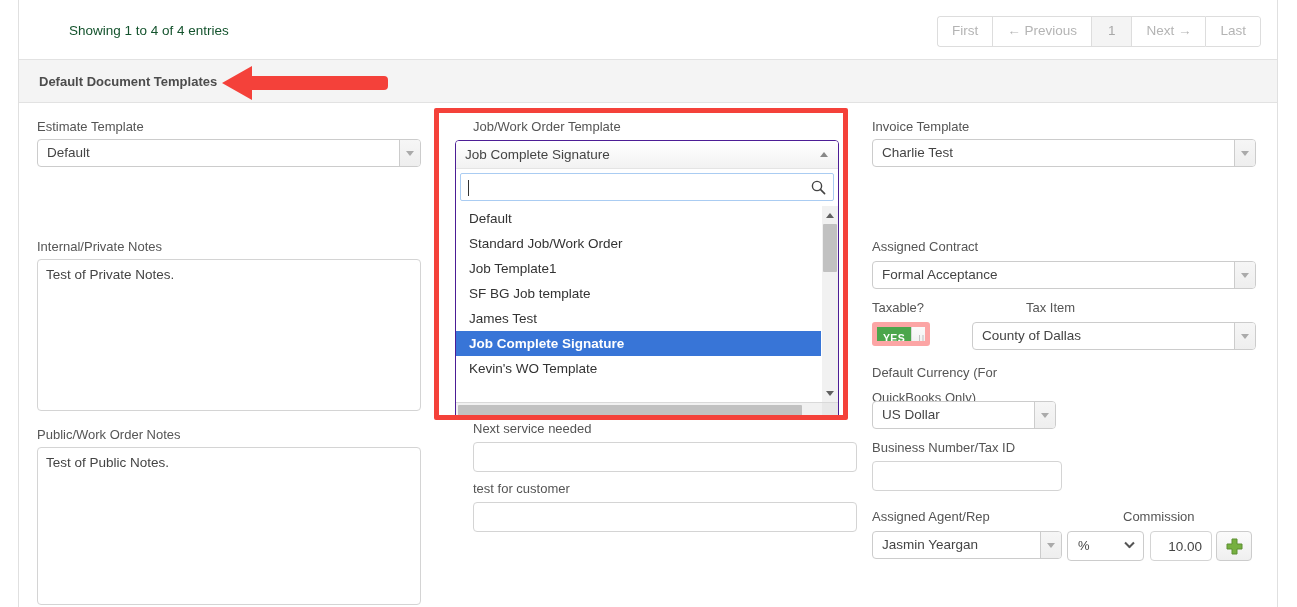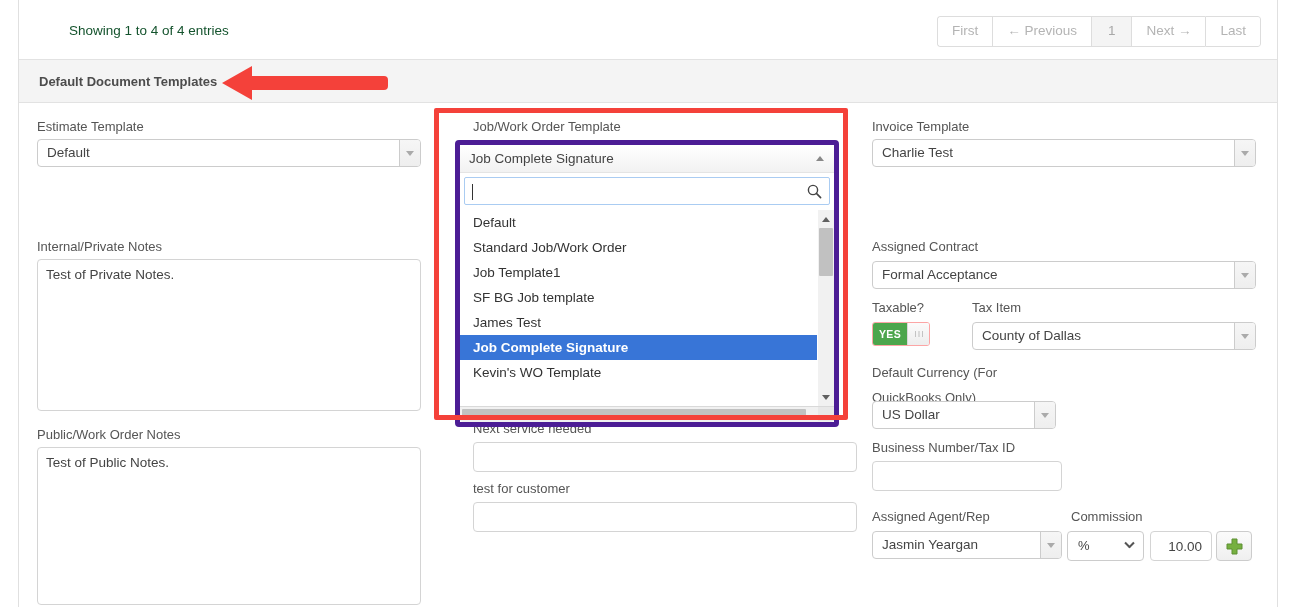--- a/index.html
+++ b/index.html
@@ -217,21 +217,21 @@
     padding: 6px 8px;
     resize: none;
     outline: none;
     line-height: 17px;
   }
 
   
   .toggle {
     position: absolute;
     width: 58px; height: 24px;
-    border: 1px solid #fca5a5;
+    border: 5px solid #fca5a5;
     border-radius: 3px;
     box-sizing: border-box;
     overflow: hidden;
     background: #ffffff;
     cursor: pointer;
   }
   .toggle .tg-on {
     position: absolute;
     left: 0; top: 0;
     width: 34px; height: 22px;
@@ -267,21 +267,21 @@
     box-sizing: border-box;
     cursor: pointer;
   }
   .plus-btn svg { position: absolute; left: 8px; top: 6px; }
 
   
   .dd-wrap {
     position: absolute;
     left: 455px; top: 140px;
     width: 384px;
-    border: 5px solid #4c1d95;
+    border: 1px solid #4c1d95;
     border-radius: 4px;
     background: #ffffff;
     box-sizing: border-box;
     z-index: 30;
   }
   .dd-head {
     position: relative;
     height: 27px;
     background: linear-gradient(#ffffff, #f2f2f2);
     border-bottom: 1px solid #e4e4e4;
@@ -481,42 +481,42 @@
       <div class="sel-value">Formal Acceptance</div>
       <div class="sel-arrow"></div>
     </div>
 
     <div class="field-label" style="left:853px; top:79px;">Taxable?</div>
     <div class="toggle" style="left:853px; top:101px;">
       <div class="tg-on">YES</div>
       <div class="tg-handle">III</div>
     </div>
 
-    <div class="field-label" style="left:953px; top:79px;">Tax Item</div>
+    <div class="field-label" style="left:1007px; top:79px;">Tax Item</div>
     <div class="select" style="left:953px; top:101px; width:284px;">
       <div class="sel-value">County of Dallas</div>
       <div class="sel-arrow"></div>
     </div>
 
     <div class="field-label wrap" style="left:853px; top:139px; width:170px;">Default Currency (For QuickBooks Only)</div>
     <div class="select" style="left:853px; top:180px; width:184px;">
       <div class="sel-value">US Dollar</div>
       <div class="sel-arrow"></div>
     </div>
 
     <div class="field-label" style="left:853px; top:219px;">Business Number/Tax ID</div>
     <input class="text-input" style="left: 853px; top: 240px; width: 190px;" type="text" value="">
 
     <div class="field-label" style="left:853px; top:288px;">Assigned Agent/Rep</div>
     <div class="select" style="left:853px; top:310px; width:190px;">
       <div class="sel-value">Jasmin Yeargan</div>
       <div class="sel-arrow"></div>
     </div>
 
-    <div class="field-label" style="left:1052px; top:288px;">Commission</div>
+    <div class="field-label" style="left:1104px; top:288px;">Commission</div>
     <div class="nselect" style="left:1048px; top:310px; width:77px;">
       <div class="nsel-value">%</div>
       <div class="nsel-caret"></div>
     </div>
     <input class="text-input numeric" style="left: 1131px; top: 310px; width: 62px;" type="text" value="10.00">
     <div class="plus-btn" style="left:1197px; top:310px;">
       <svg width="19" height="18" viewBox="0 0 19 18">
         <path d="M7 1 h5 v5 h5 v5 h-5 v5 h-5 v-5 h-5 v-5 h5 z" fill="#76b040" stroke="#5d8f32" stroke-width="1" stroke-linejoin="round"></path>
       </svg>
     </div>

